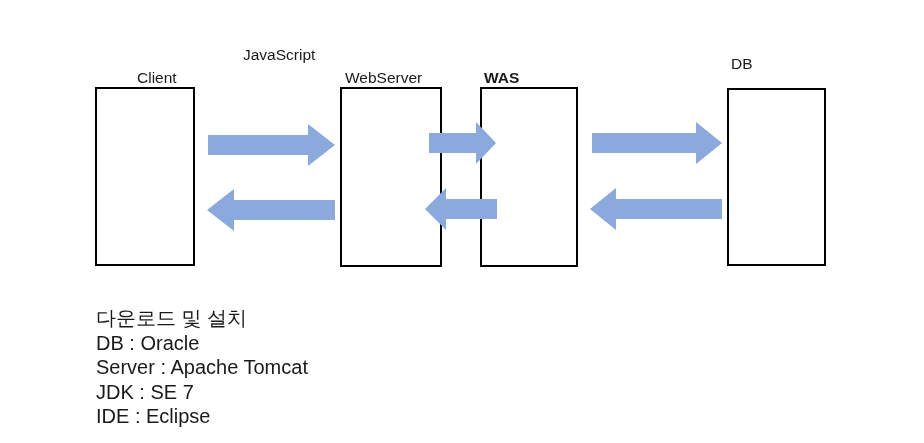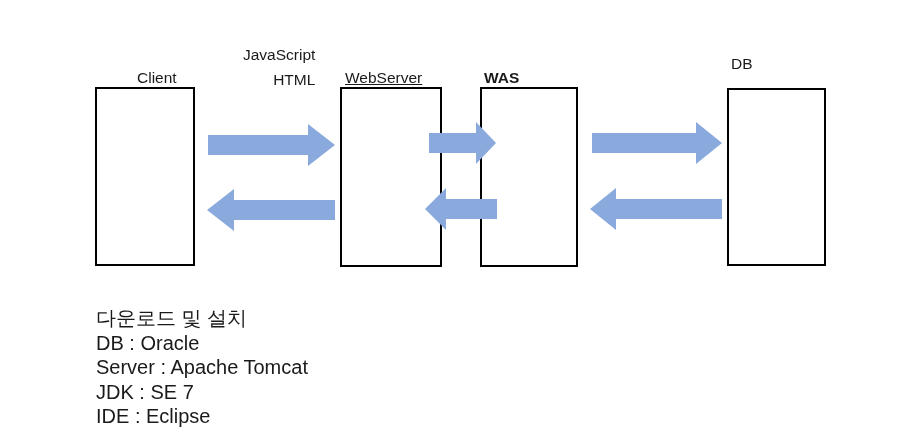--- a/index.html
+++ b/index.html
@@ -42,21 +42,20 @@
     white-space: nowrap;
   }
 
   
   .proto-label {
     position: absolute;
     font-size: 15.5px;
     line-height: 25px;
     color: #1a1a1a;
     white-space: nowrap;
-    text-align: right;
   }
   .proto-label .proto-line {
     display: block;
   }
 
   
   #arrow-layer {
     position: absolute;
     left: 0; top: 0;
     width: 924px;
@@ -89,29 +88,28 @@
   <div class="node-box" style="left: 95px; top: 87px; width: 100px; height: 179px; border-color: rgb(0, 0, 0);"></div>
 
   <div class="node-box" style="left: 340px; top: 87px; width: 102px; height: 180px; border-color: rgb(0, 0, 0);"></div>
 
   <div class="node-box" style="left: 480px; top: 87px; width: 98px; height: 180px; border-color: rgb(0, 0, 0);"></div>
 
   <div class="node-box" style="left: 727px; top: 88px; width: 99px; height: 178px; border-color: rgb(0, 0, 0);"></div>
 
   <div class="node-label" style="left:97px; top:68px;margin-left:40px;">Client</div>
 
-  <div class="node-label" style="left:345px; top:68px;text-decoration:underline;">WebServer</div>
+  <div class="node-label" style="left:345px; top:68px;">WebServer</div>
 
   <div class="node-label" style="left:484px; top:68px;font-weight:bold;">WAS</div>
 
   <div class="node-label" style="left:731px; top:54px;">DB</div>
 
   <div class="proto-label" style="left:243px; top:42px;">
     <span class="proto-line">JavaScript</span>
-    <span class="proto-line">HTML</span>
   </div>
 
   <svg id="arrow-layer" viewBox="0 0 924 443" width="924" height="443">
 
     <polygon class="arrow-shape" points="208,135 308,135 308,124 335,145 308,166 308,155 208,155" fill="#8AA9DC"></polygon>
 
     <polygon class="arrow-shape" points="207,210 234,189 234,200 335,200 335,220 234,220 234,231" fill="#8AA9DC"></polygon>
 
     <polygon class="arrow-shape" points="429,133 476,133 476,122 496,143 476,164 476,153 429,153" fill="#8AA9DC"></polygon>
 

